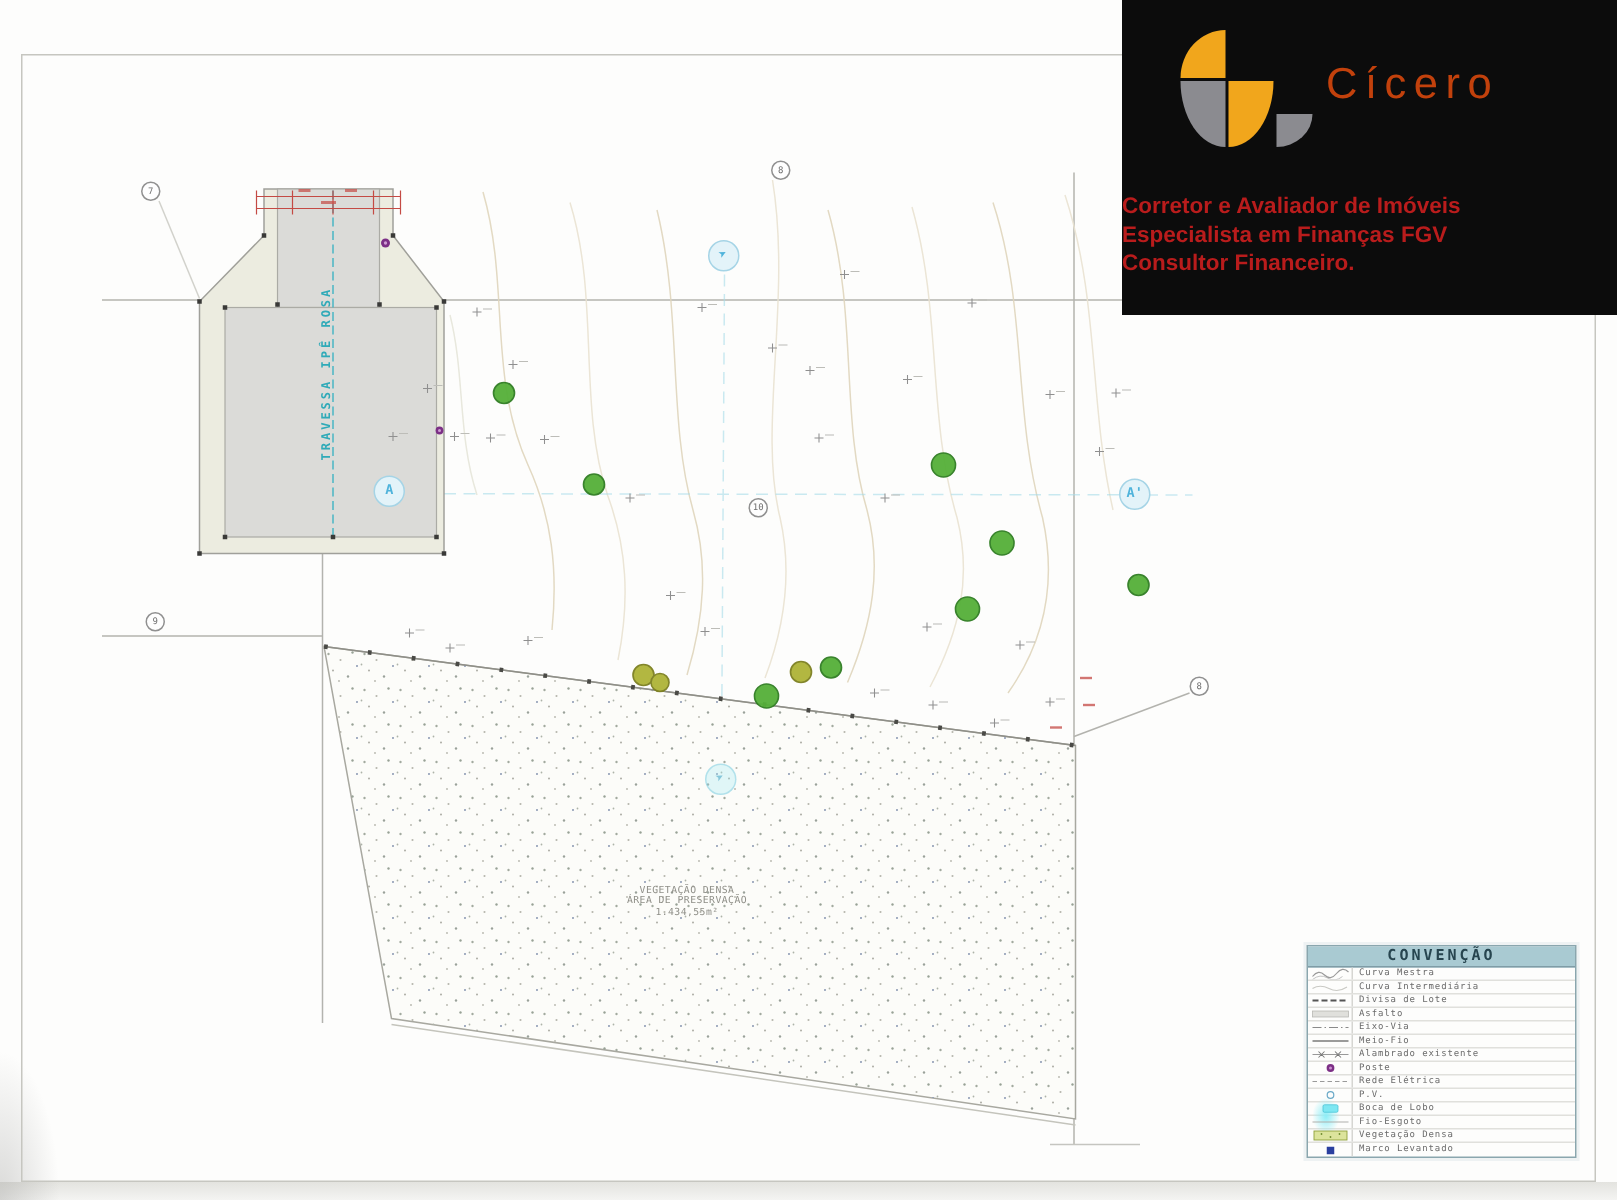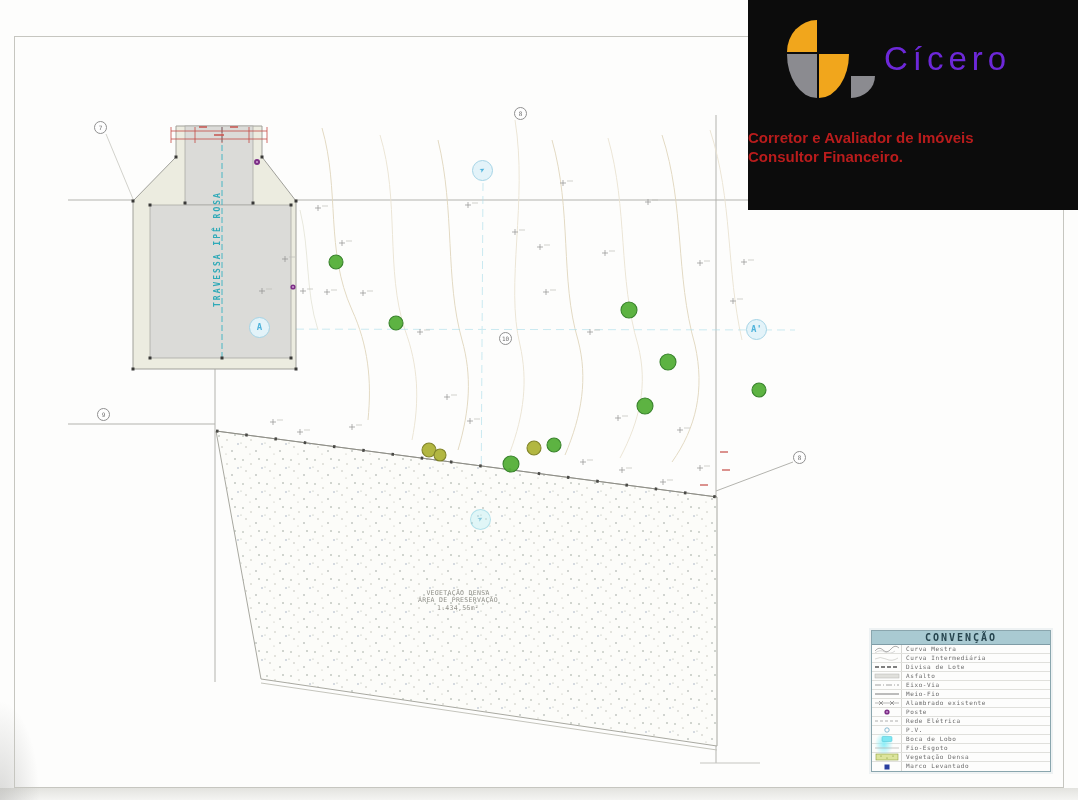--- a/index.html
+++ b/index.html
@@ -32,21 +32,21 @@
     font-family:"DejaVu Sans Mono",monospace;}
   .sec.ghost{background:rgba(160,232,242,.30);border-color:rgba(120,200,220,.45);
     color:rgba(60,160,195,.55);}
   .sec .arrow{display:inline-block;transform:rotate(-28deg);font-size:9px;}
 
   
   .logo-box{position:absolute;left:748px;top:0;width:330px;height:210px;
     background:#0c0c0c;z-index:5;}
   .lg-piece{position:absolute;}
   .logo-name1{position:absolute;left:884px;top:40px;z-index:6;
-    font-size:33px;font-weight:500;letter-spacing:5px;color:#6d28d9;}
+    font-size:29px;font-weight:500;letter-spacing:5px;color:#c2410c;}
   .logo-name2{position:absolute;left:884px;top:72px;z-index:6;
     font-size:31px;font-weight:bold;letter-spacing:3px;color:#F1A61C;}
   .logo-tags{position:absolute;left:748px;top:128px;width:282px;z-index:6;
     font-size:15px;font-weight:bold;color:#b91c1c;line-height:19px;}
 
   
   .legend{position:absolute;left:871px;top:630px;width:180px;z-index:4;
     background:#fdfdfc;border:1px solid #8aa6ae;box-sizing:border-box;
     box-shadow:0 0 0 2px #eef2f3;}
   .lg-head{height:13px;background:#A9CAD2;border-bottom:1px solid #7f9ca6;
@@ -254,20 +254,21 @@
   </div>
 
   <div class="logo-box"></div>
   <div class="lg-piece" style="left:787px;top:20px;width:30px;height:32px;background:#F1A61C;border-radius:100% 0 0 0;z-index:6;"></div>
   <div class="lg-piece" style="left:787px;top:54px;width:30px;height:44px;background:#8B8B90;border-radius:0 0 0 100%;z-index:6;"></div>
   <div class="lg-piece" style="left:819px;top:54px;width:30px;height:44px;background:#F1A61C;border-radius:0 0 100% 0;z-index:6;"></div>
   <div class="lg-piece" style="left:851px;top:76px;width:24px;height:22px;background:#8B8B90;border-radius:0 0 100% 0;z-index:6;"></div>
   <div class="logo-name1">Cícero</div>
   <div class="logo-tags">
     <div>Corretor e Avaliador de Imóveis</div>
+    <div>Especialista em Finanças FGV</div>
     <div>Consultor Financeiro.</div>
   </div>
 
   <div class="legend">
     <div class="lg-blob"></div>
     <div class="lg-head">CONVENÇÃO</div>
 
     <div class="lg-row">
       <span class="lg-sym">
         <svg width="26" height="8">

